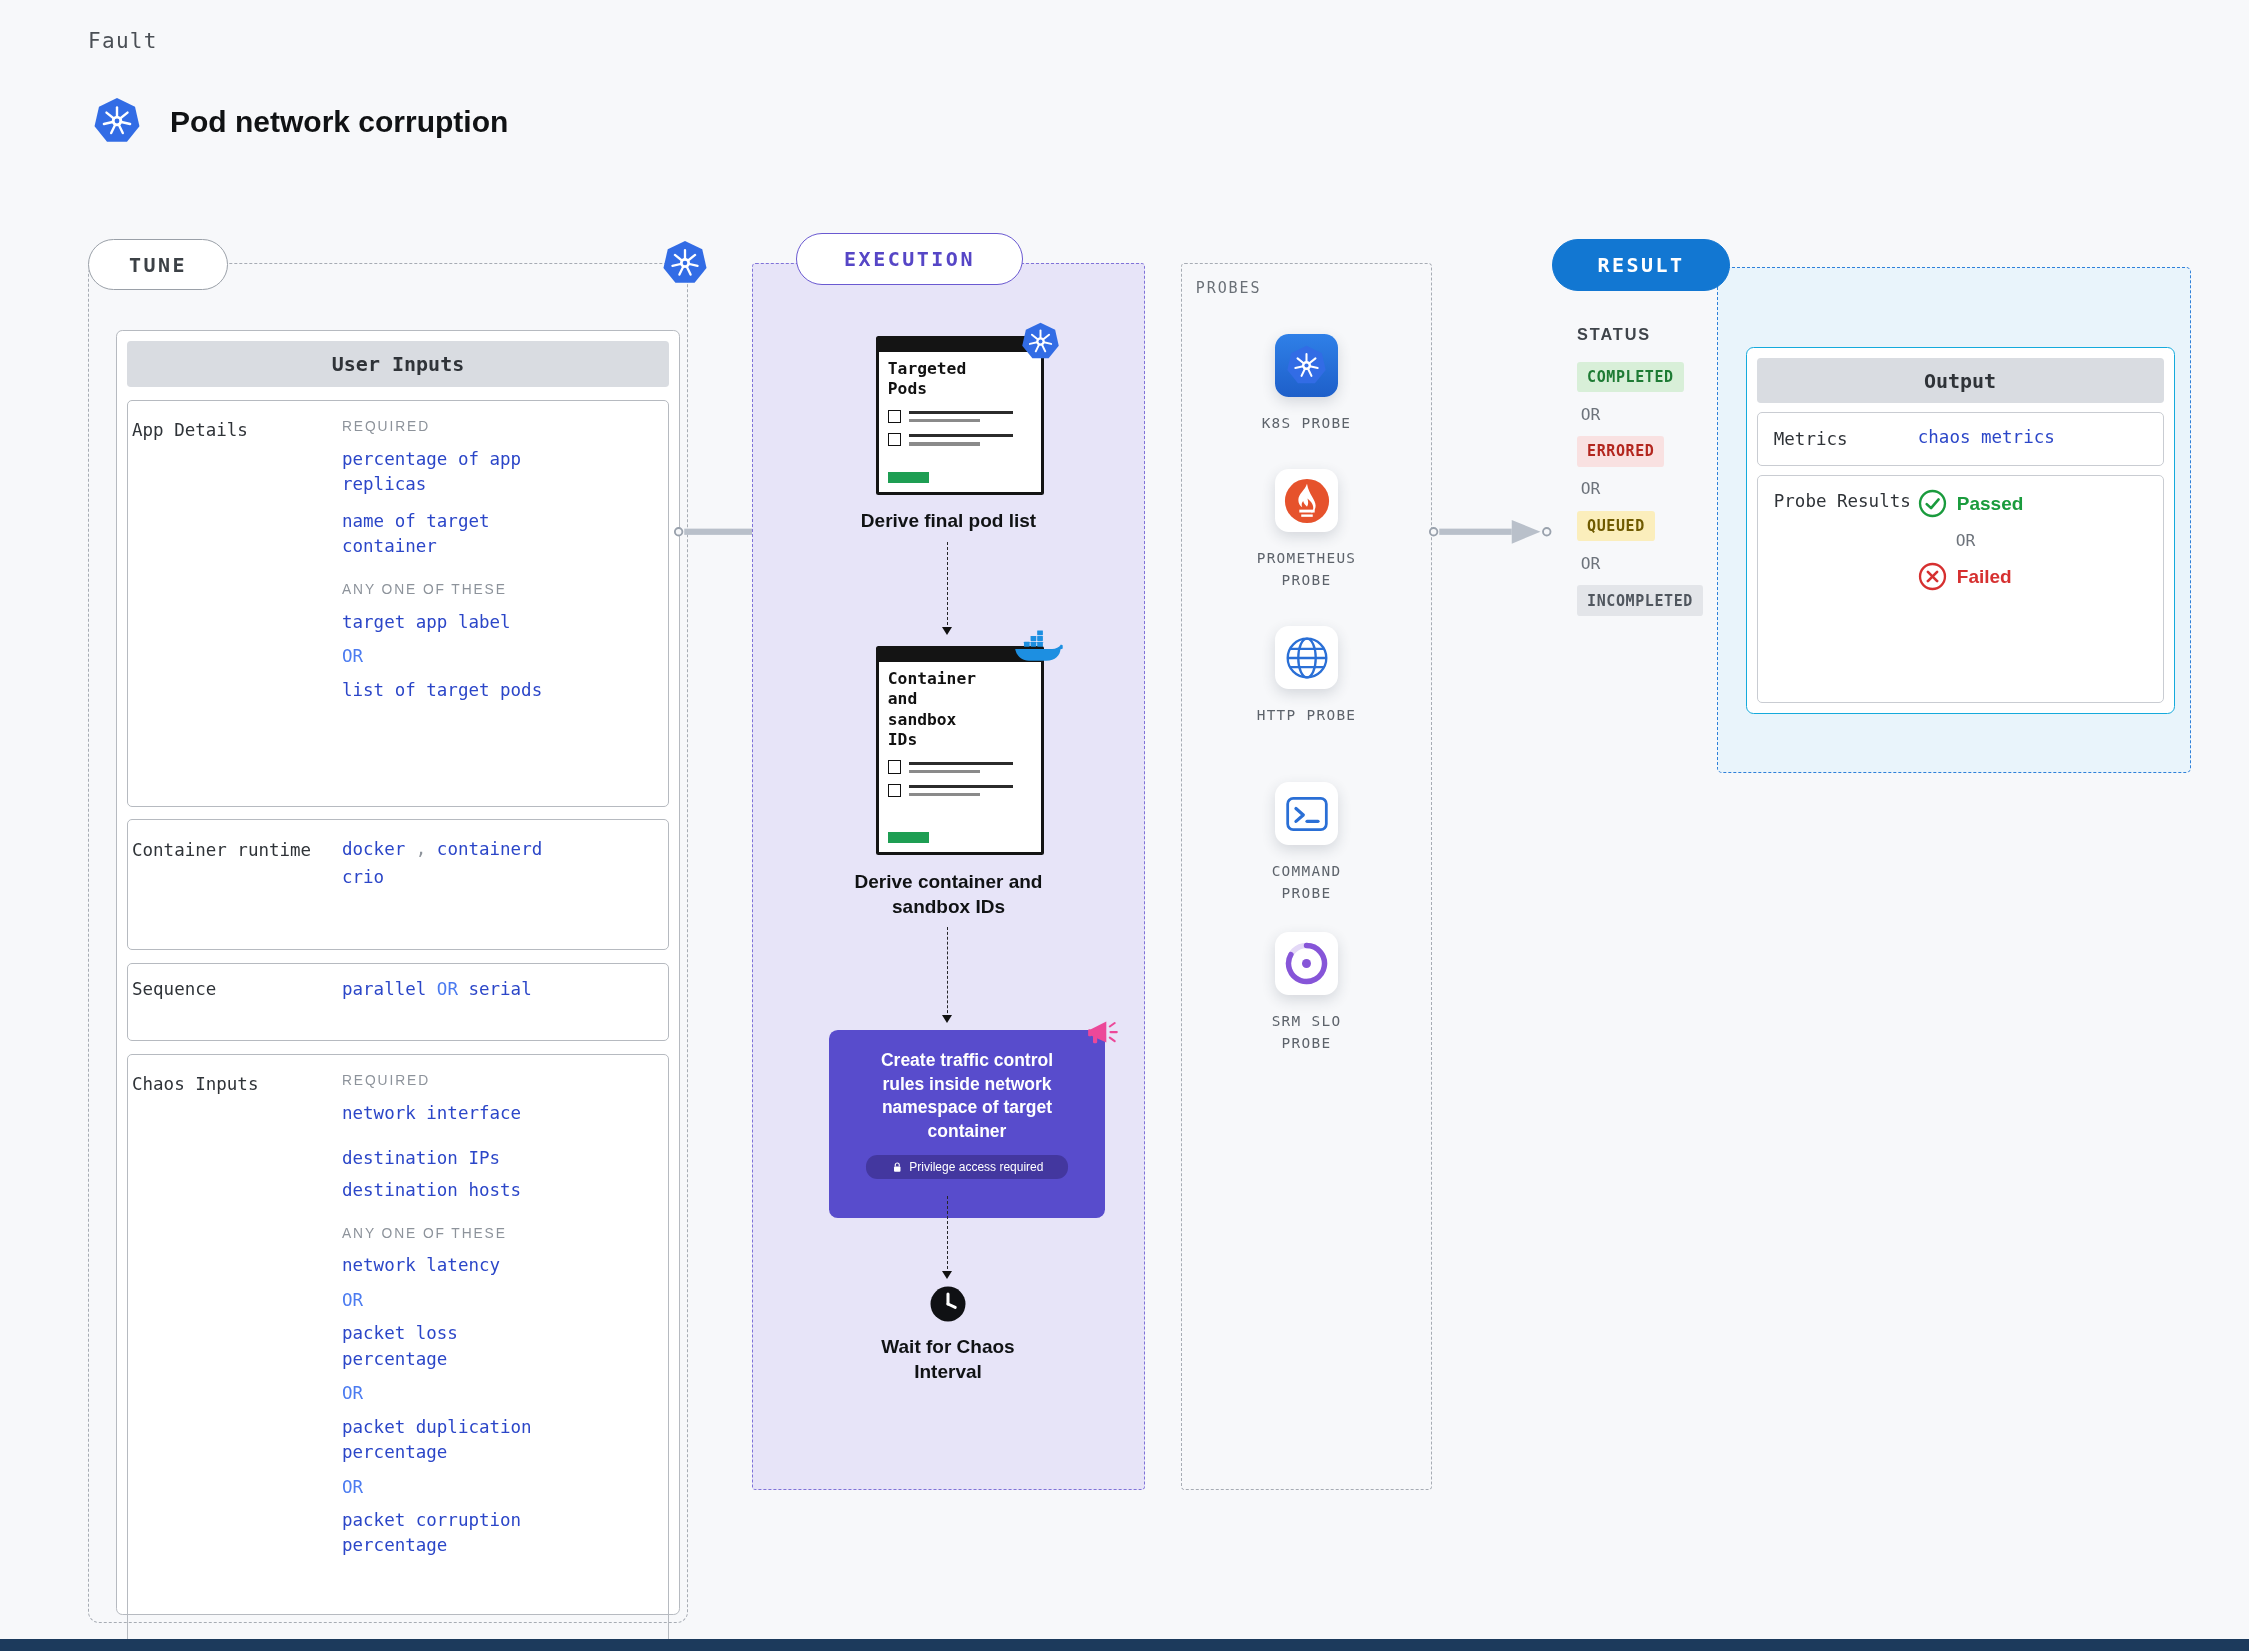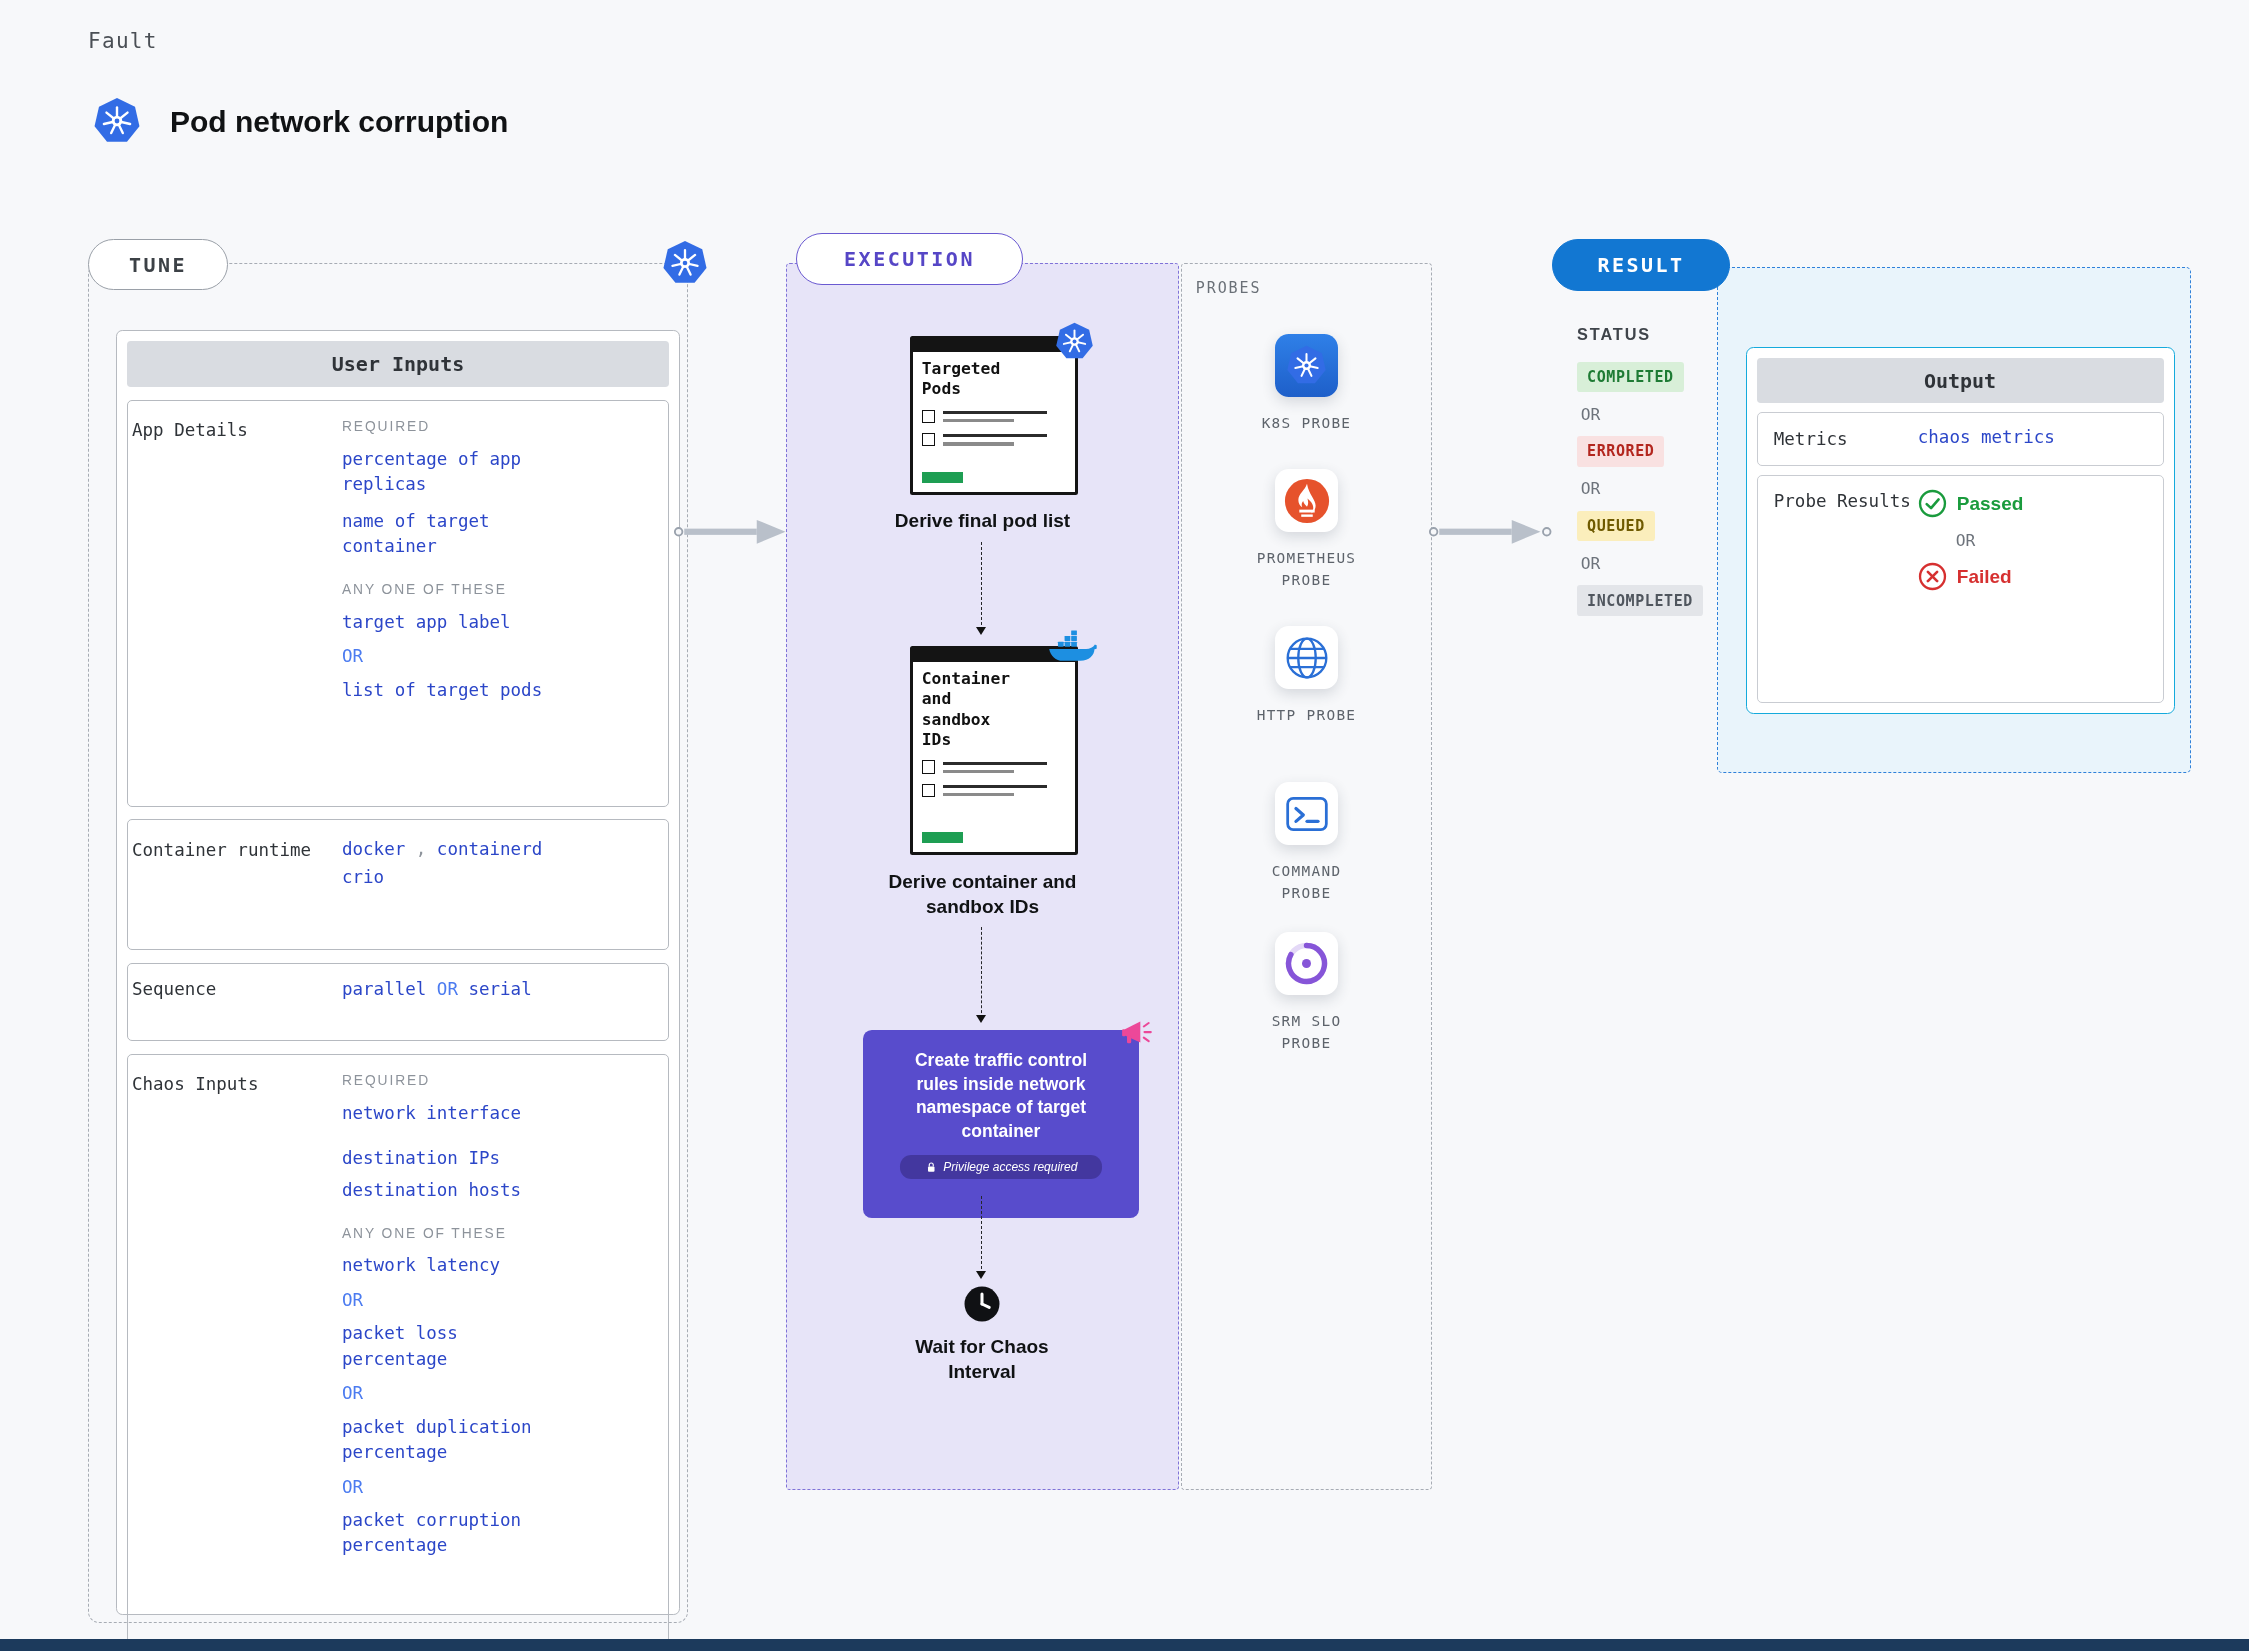--- a/index.html
+++ b/index.html
@@ -56,21 +56,21 @@
   .exec-caption{position:absolute;text-align:center;font-family:"Liberation Sans",sans-serif;
                 font-weight:bold;font-size:19px;color:#101214;line-height:1.3;}
   .varrow{position:absolute;width:0;border-left:1.9px dashed #26262a;}
   .varrow::after{content:"";position:absolute;bottom:-10px;left:-6.3px;
                  border:5.6px solid transparent;border-top:8.8px solid #111;}
   .purple-box{position:absolute;background:#584ccc;border-radius:8.8px;
               padding:19px 19px 12.5px;text-align:center;}
   .purple-text{font-family:"Liberation Sans",sans-serif;font-weight:bold;font-size:17.5px;
                color:#fff;line-height:1.35;width:200px;margin:0 auto 11.3px;}
   .priv-pill{display:inline-flex;align-items:center;gap:6.3px;background:#43379f;
-             border-radius:11.3px;padding:5px 25px;font-style:italic;}
+             border-radius:11.3px;padding:5px 25px;}
   .priv-text{font-family:"Liberation Sans",sans-serif;font-size:12px;color:#fff;}
 
   
   .probe-item{position:absolute;left:0;width:100%;display:flex;flex-direction:column;
               align-items:center;}
   .probe-card{width:63px;height:63px;border-radius:13.8px;background:#fff;
               box-shadow:0 5px 13.8px rgba(40,50,70,.16);display:flex;align-items:center;
               justify-content:center;}
   .probe-card.k8s{background:linear-gradient(180deg,#2f80e8,#1e5fc9);}
   .probe-label{margin-top:15px;width:113px;text-align:center;font-size:14.4px;
@@ -261,21 +261,21 @@
         <div class="or-val">OR</div>
         <div class="val">packet corruption percentage</div>
       </div>
     </div>
   </div>
 
   <svg class="abs" style="left:673px;top:518px;" width="125" height="27.5" viewBox="0 0 200 44">
       <use href="#sym-connector"></use>
     </svg>
 
-  <div class="abs exec-box" style="left:786px;top:263px;width:391px;height:1225px;">
+  <div class="abs exec-box" style="left:752px;top:263px;width:391px;height:1225px;">
 
     <div class="doc-card" style="left:123px;top:72px;height:144px;">
       <div class="doc-topbar"></div>
       <div class="doc-title">Targeted Pods</div>
       <div class="doc-item">
         <div class="doc-check"></div>
         <div class="doc-lines">
             <div class="doc-line1"></div>
             <div class="doc-line2"></div>
           </div>

